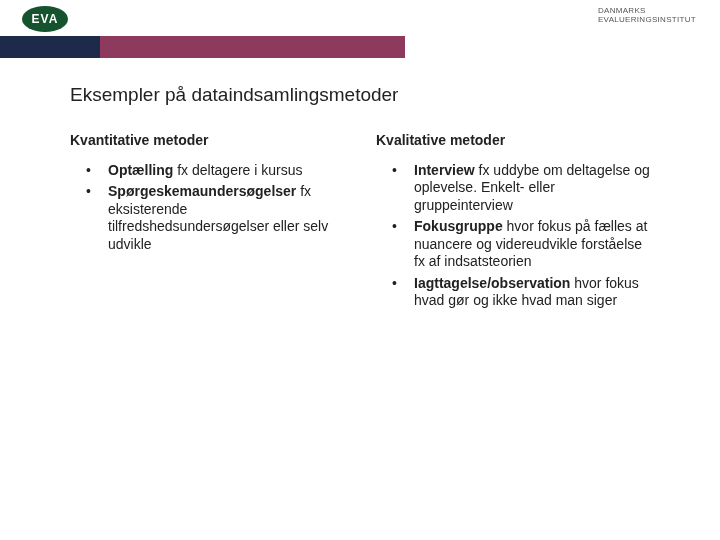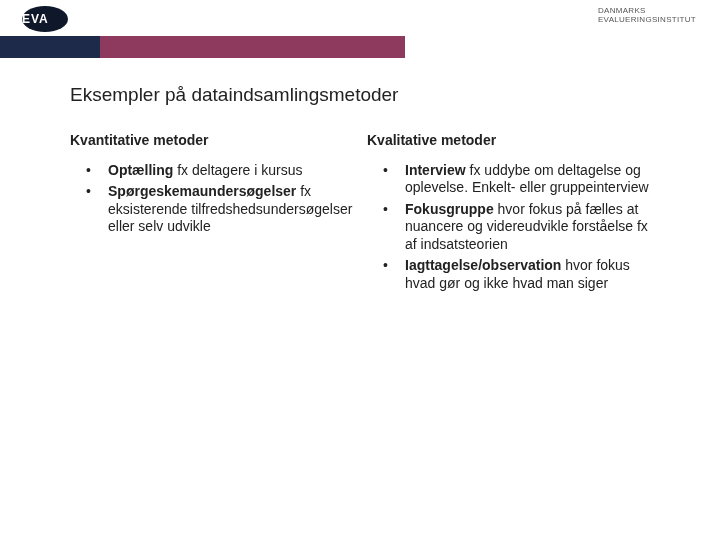--- a/index.html
+++ b/index.html
@@ -25,24 +25,25 @@
   .logo-wrap {
     position: absolute;
     left: 22px;
     top: 6px;
     display: flex;
     align-items: center;
   }
   .eva-oval {
     width: 46px;
     height: 26px;
-    background: #0f172a;
+    background: #14532d;
     border-radius: 50%/50%;
     display: flex;
     align-items: center;
+    justify-content: center;
   }
   .eva-oval span {
     color: #fff;
     font-weight: bold;
     font-size: 12px;
     letter-spacing: 1px;
   }
   .org {
     position: absolute;
     right: 24px;
@@ -75,20 +76,21 @@
   }
   .title {
     font-size: 19px;
     font-weight: 400;
     margin: 26px 0 0 70px;
     color: #222;
   }
   .content {
     display: flex;
     margin: 26px 56px 0 70px;
+    gap: 18px;
   }
   .col {
     flex: 1 1 50%;
     font-size: 14px;
     line-height: 1.25;
   }
   .col-head {
     font-weight: bold;
     margin-bottom: 2px;
   }

